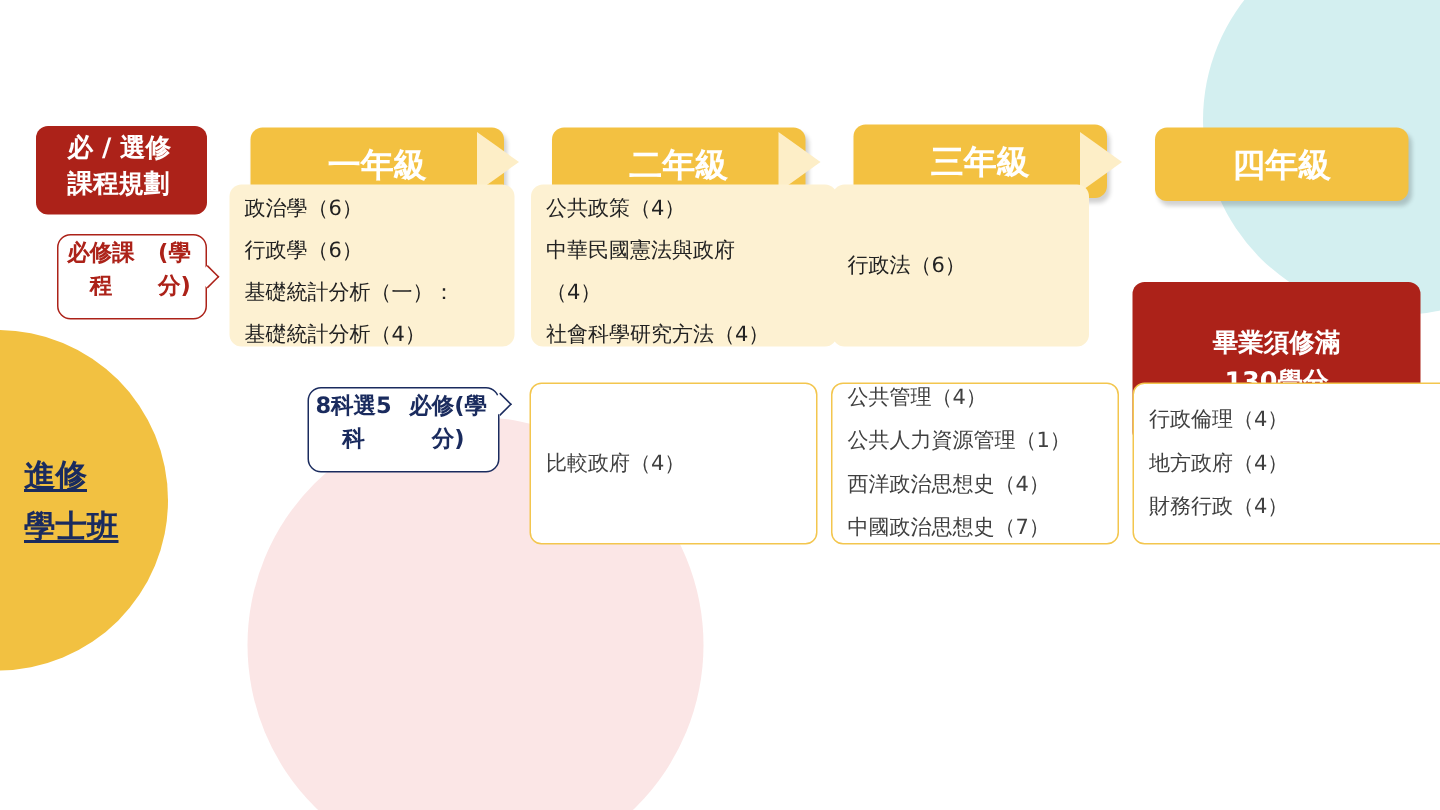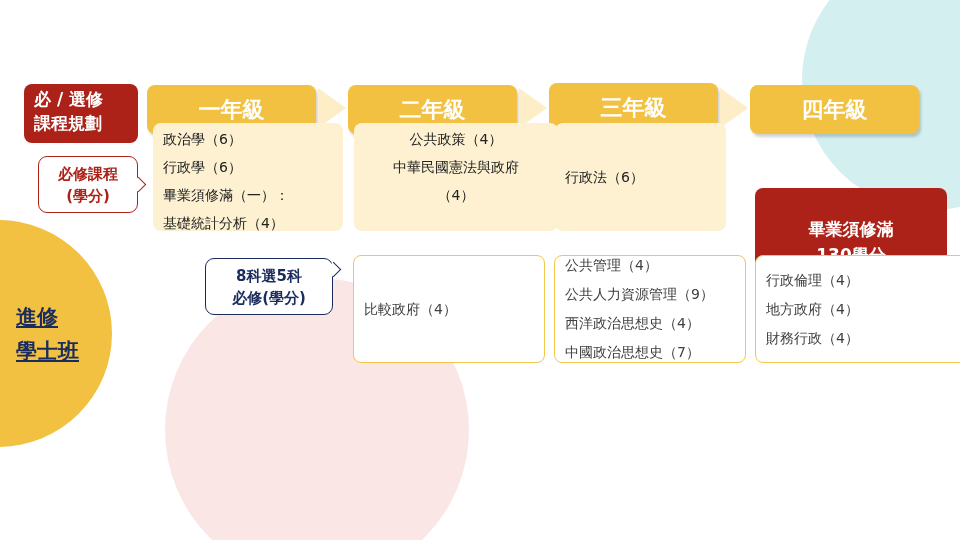--- a/index.html
+++ b/index.html
@@ -2,30 +2,30 @@
 <html><head>
 <meta charset="utf-8">
 <style>
   html,body{margin:0;padding:0;}
   body{width:960px;height:540px;position:relative;overflow:hidden;background:#ffffff;font-family:"DejaVu Sans","Liberation Sans",sans-serif;}
   .abs{position:absolute;}
   .circle{position:absolute;border-radius:50%;}
   .c-teal{left:802px;top:-50px;width:260px;height:260px;background:#d3eff0;}
   .c-pink{left:165px;top:278px;width:304px;height:304px;background:#fbe6e6;}
   .c-gold{left:-115px;top:220px;width:227px;height:227px;background:#f2c141;}
-  .title-box{left:24px;top:84px;width:114px;height:59px;background:#ac2219;color:#fff;border-radius:8px;font-weight:bold;font-size:17px;line-height:24px;padding:3px 0 0 10px;box-sizing:border-box;}
-  .year{top:85px;height:49px;width:169px;background:#f3c141;border-radius:8px;color:#fff;font-weight:bold;font-size:22px;display:flex;align-items:center;justify-content:center;box-shadow:2px 3px 3px rgba(0,0,0,0.18);}
+  .title-box{left:24px;top:84px;width:114px;height:59px;background:#ac2219;color:#fff;border-radius:8px;font-weight:bold;font-size:17px;line-height:24px;padding:3px 0 0 21px;box-sizing:border-box;}
+  .year{top:85px;height:49px;width:169px;background:#f3c141;border-radius:8px;color:#fff;font-weight:bold;font-size:22px;display:flex;align-items:center;justify-content:center;box-shadow:2px 3px 3px rgba(0,0,0,0.18);margin-left:20px;}
   .arrow{width:0;height:0;border-top:20px solid transparent;border-bottom:20px solid transparent;border-left:28px solid #fdeec7;}
   .req{top:123px;height:108px;background:#fdf1d2;border-radius:8px;font-size:14px;color:#222;box-sizing:border-box;padding:2px 10px;}
   .req .line{line-height:28px;white-space:nowrap;}
   .elec{top:255px;height:108px;background:#fff;border:1px solid #f3c64e;border-radius:8px;font-size:14px;color:#404040;box-sizing:border-box;padding:0 10px;}
   .elec .line{line-height:29px;white-space:nowrap;}
   .vcenter{display:flex;flex-direction:column;justify-content:center;}
   .grad{left:755px;top:140px;width:192px;height:108px;background:#ac2219;border-radius:8px;color:#fff;font-weight:bold;font-size:17px;line-height:26px;display:flex;flex-direction:column;align-items:center;justify-content:center;margin-top:48px;}
-  .callout{border-radius:9px;background:#fff;font-weight:bold;font-size:15px;line-height:22px;text-align:center;display:flex;flex-direction:column;justify-content:center;box-sizing:border-box;}
+  .callout{border-radius:9px;background:#fff;font-weight:bold;font-size:15px;line-height:22px;text-align:center;display:flex;justify-content:center;box-sizing:border-box;}
   .callout-red{left:38px;top:156px;width:100px;height:57px;border:1.5px solid #ac2219;color:#ac2219;}
   .callout-blue{left:205px;top:258px;width:128px;height:57px;border:1.5px solid #1a2b5e;color:#1a2b5e;}
   .tip{position:absolute;width:10px;height:10px;background:#fff;transform:rotate(45deg);}
   .tip-red{left:133px;top:179px;border-top:1.5px solid #ac2219;border-right:1.5px solid #ac2219;}
   .tip-blue{left:328px;top:264px;border-top:1.5px solid #1a2b5e;border-right:1.5px solid #1a2b5e;}
   .program{left:16px;top:300px;color:#1a2b5e;font-weight:bold;font-size:21px;line-height:34px;text-decoration:underline;}
 </style>
 </head>
 <body>
 
@@ -59,42 +59,43 @@
 
 <div class="abs callout callout-blue">
   <div>8科選5科</div>
   <div>必修(學分)</div>
 </div>
 <div class="tip tip-blue"></div>
 
 <div class="abs req" style="left:153px;width:190px;">
   <div class="line">政治學（6）</div>
   <div class="line">行政學（6）</div>
-  <div class="line">畢業須修滿（一）：</div>
+  <div class="line">基礎統計分析（一）：</div>
   <div class="line">基礎統計分析（4）</div>
 </div>
-<div class="abs req" style="left:354px;width:204px;text-align:center;">
+<div class="abs req" style="left:354px;width:204px;">
   <div class="line">公共政策（4）</div>
   <div class="line">中華民國憲法與政府</div>
   <div class="line">（4）</div>
+  <div class="line">社會科學研究方法（4）</div>
 </div>
 <div class="abs req vcenter" style="left:555px;width:171px;">
   <div class="line">行政法（6）</div>
 </div>
 <div class="abs grad">
   <div>畢業須修滿</div>
   <div>130學分</div>
 </div>
 
 <div class="abs elec vcenter" style="left:353px;width:192px;">
   <div class="line">比較政府（4）</div>
 </div>
 <div class="abs elec vcenter" style="left:554px;width:192px;">
   <div class="line">公共管理（4）</div>
-  <div class="line">公共人力資源管理（9）</div>
+  <div class="line">公共人力資源管理（1）</div>
   <div class="line">西洋政治思想史（4）</div>
   <div class="line">中國政治思想史（7）</div>
 </div>
 <div class="abs elec vcenter" style="left:755px;width:220px;">
   <div class="line">行政倫理（4）</div>
   <div class="line">地方政府（4）</div>
   <div class="line">財務行政（4）</div>
 </div>
 
 </body></html>

